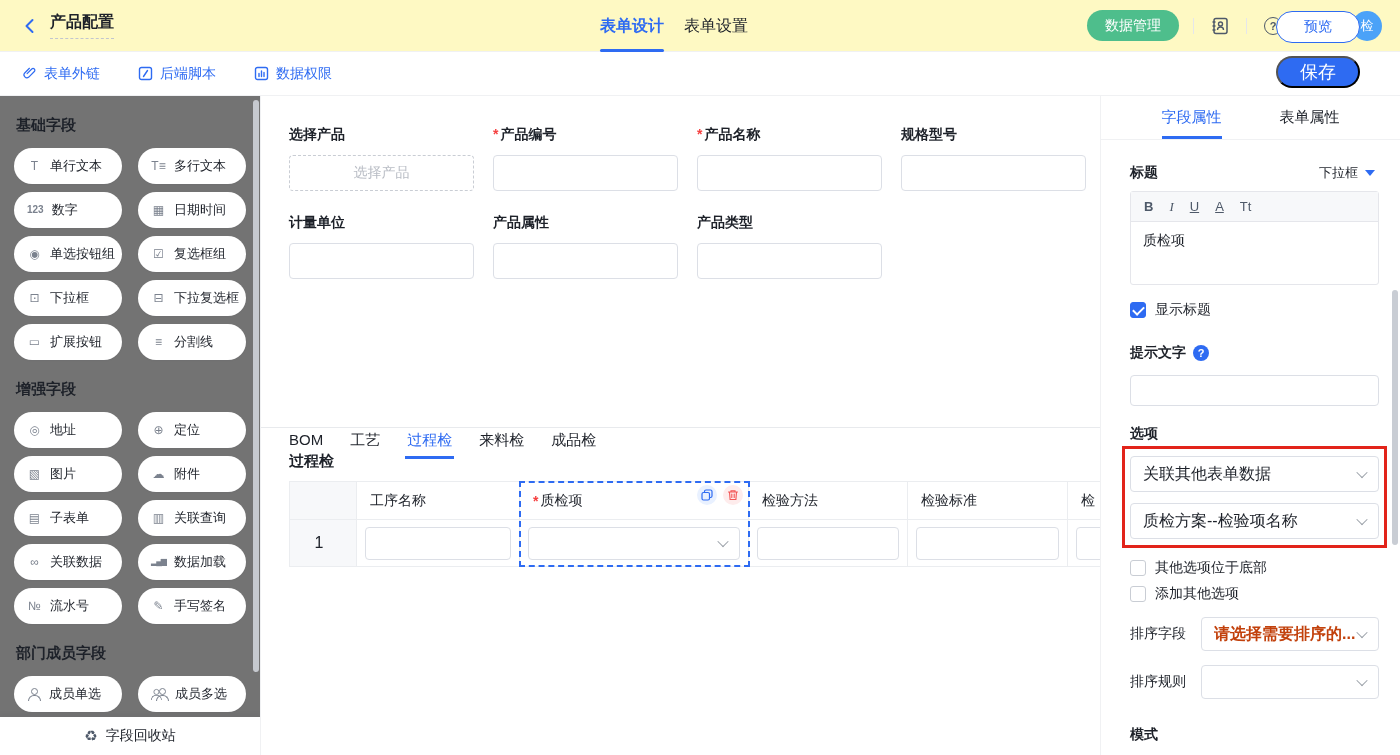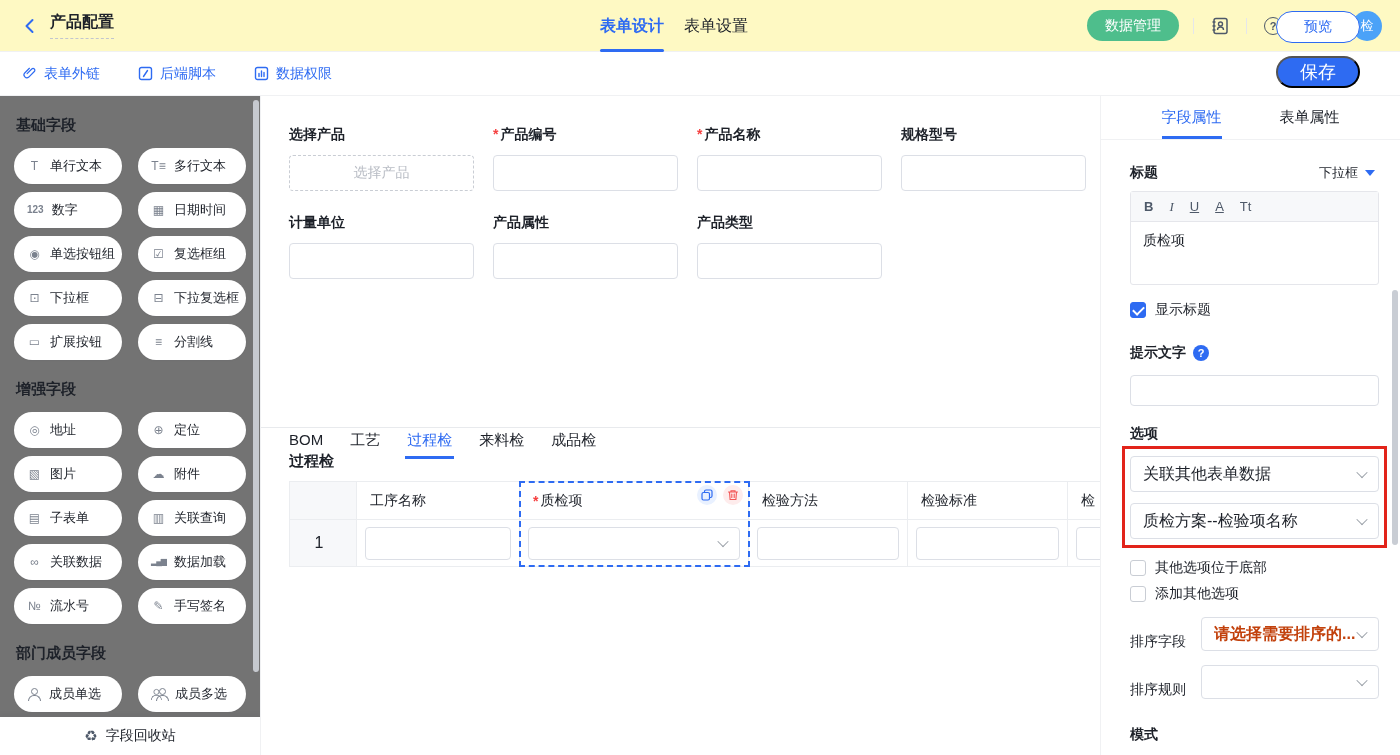--- a/index.html
+++ b/index.html
@@ -110,21 +110,21 @@
   .hint-row { display:flex; align-items:center; gap:7px; margin-top:25px; font-size:14px; font-weight:700; }
   .q-ic { width:16px; height:16px; border-radius:50%; background:#2E6BF2; color:#fff; font-size:11px; font-weight:700; display:flex; align-items:center; justify-content:center; cursor:pointer; }
   .q-ic::after { content:"?"; }
   .text-input { margin-top:13px; height:31px; border:1px solid #DCDFE6; border-radius:4px; background:#fff; cursor:text; }
   .opt-label { margin-top:19px; font-size:14px; font-weight:700; }
   .red-box { margin:3px -8px 6px -8px; border:3px solid #E2231A; padding:7px 5px 6px 5px; }
   .p-select { height:36px; border:1px solid #DCDFE6; border-radius:4px; background:#fff; display:flex; align-items:center; padding:16px 12px; font-size:16px; cursor:pointer; }
   .p-select .val { flex:1; white-space:nowrap; overflow:hidden; text-overflow:ellipsis; }
   .p-select + .p-select { margin-top:11px; }
   .p-select .chev { border-color:#9AA0A8; }
-  .inline-row { display:flex; align-items:flex-end; margin-top:14px; }
+  .inline-row { display:flex; align-items:center; margin-top:14px; }
   .inline-row .il-label { width:64px; font-size:14px; flex:none; }
   .inline-row .p-select { flex:1; height:32px; margin-left:7px; }
   .ph { color:#c2410c;font-weight:bold; }
   .mode-label { margin-top:27px; font-size:14px; font-weight:700; }
   .radio-row { display:flex; align-items:center; gap:9px; margin-top:15px; font-size:14px; cursor:pointer; }
   .radio { width:16px; height:16px; border-radius:50%; border:1px solid #C9CDD4; background:#fff; flex:none; }
   .radio.on { border:5px solid #2E6BF2; }
   .radio-row.on-lbl .r-lbl { color:#2E6BF2; }
   .panel-scroll { position:absolute; top:194px; right:2px; width:6px; height:255px; border-radius:3px; background:#C9CDD4; cursor:pointer; }
 

